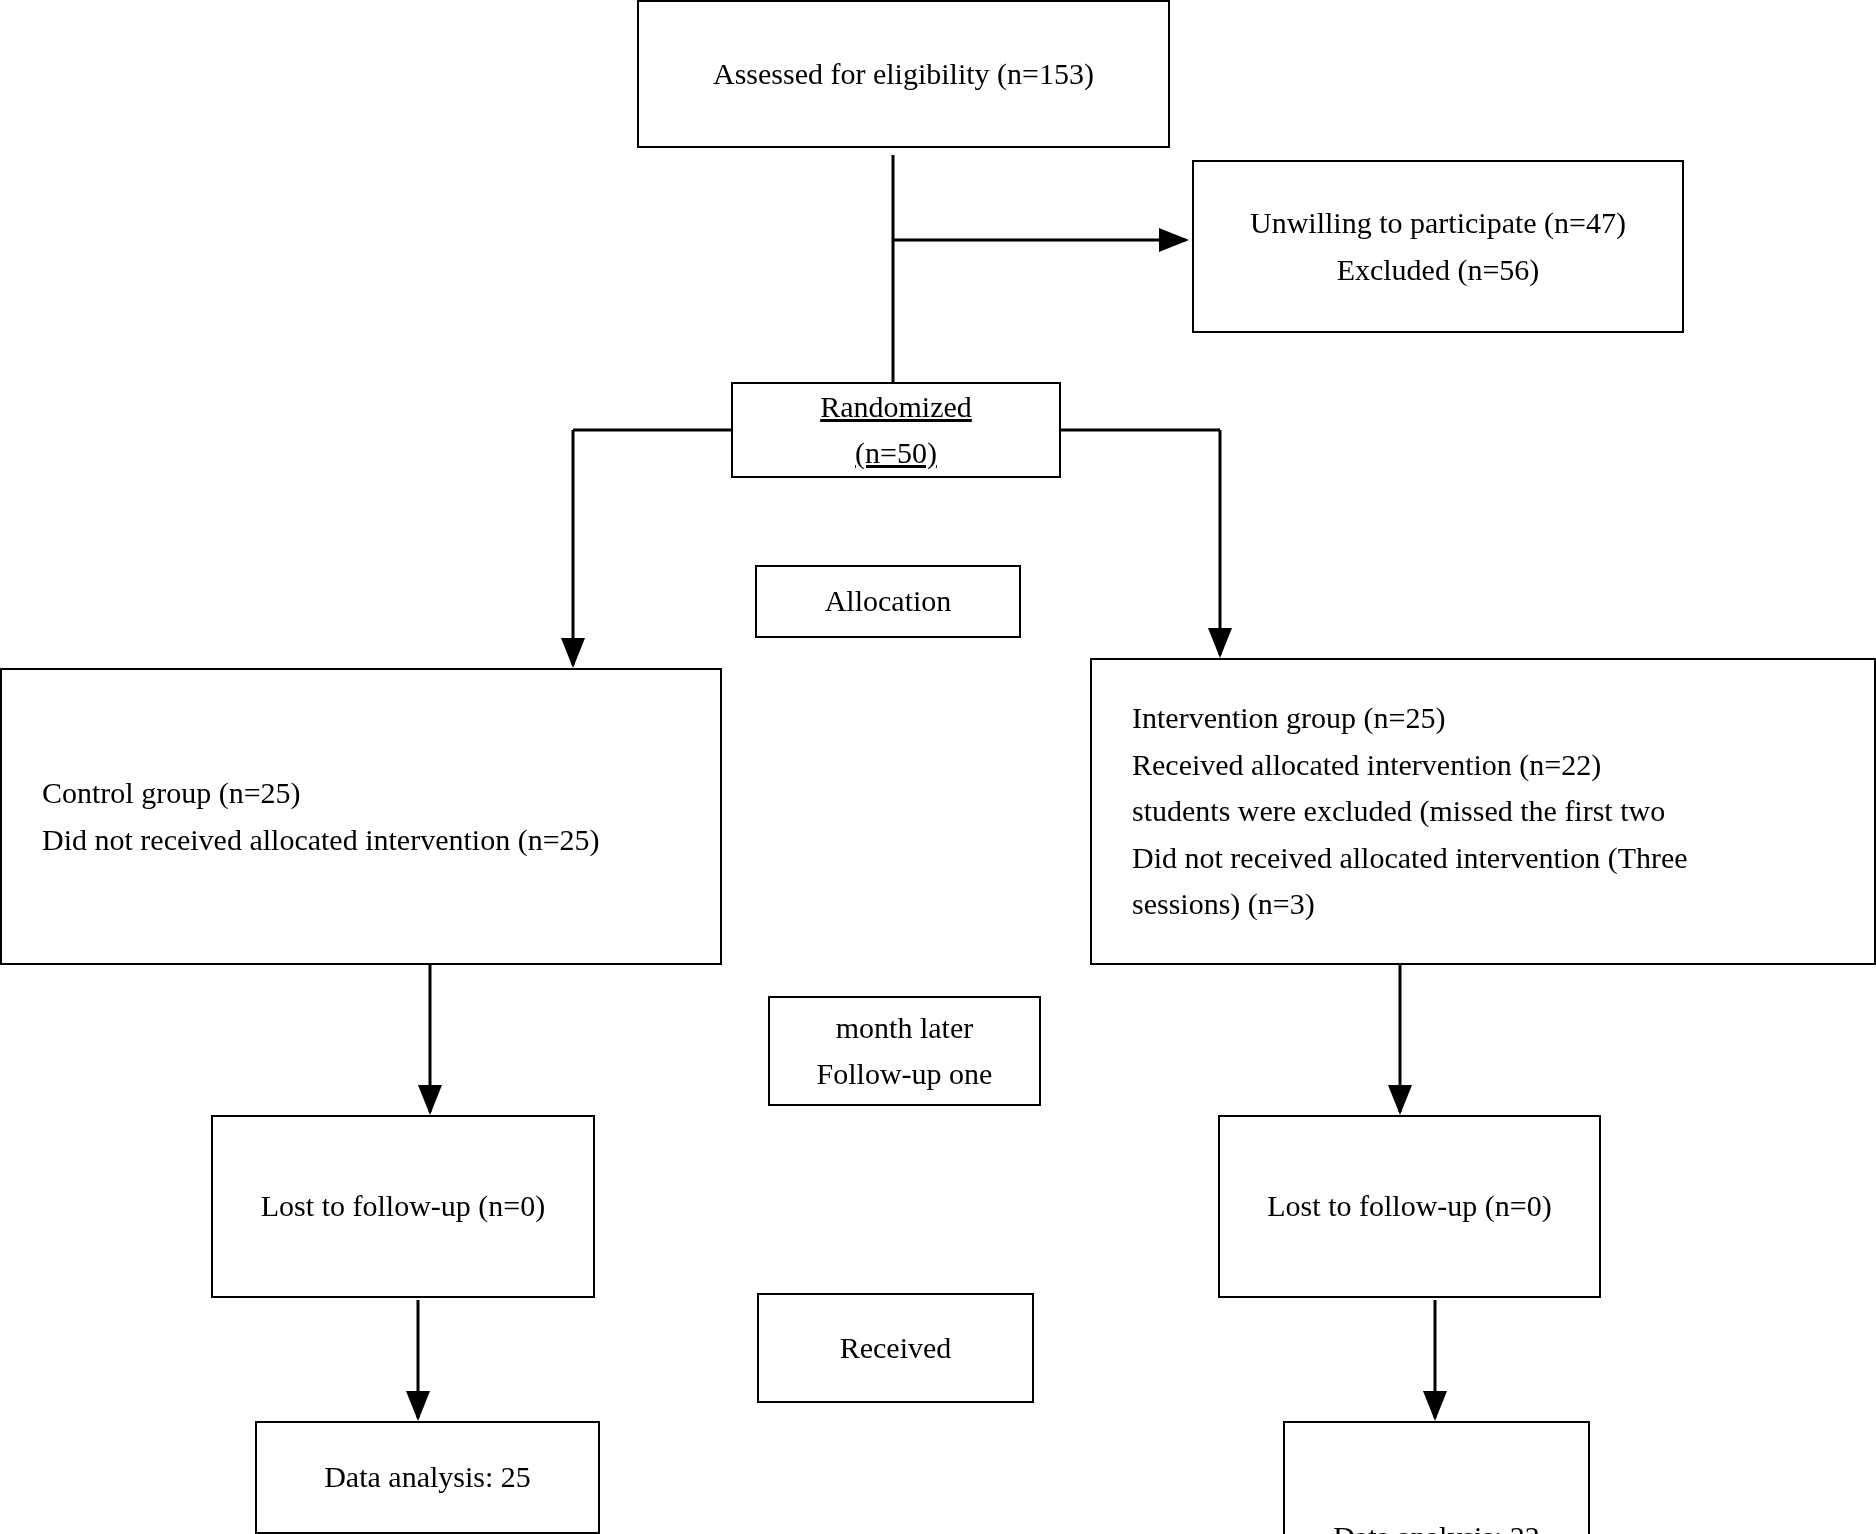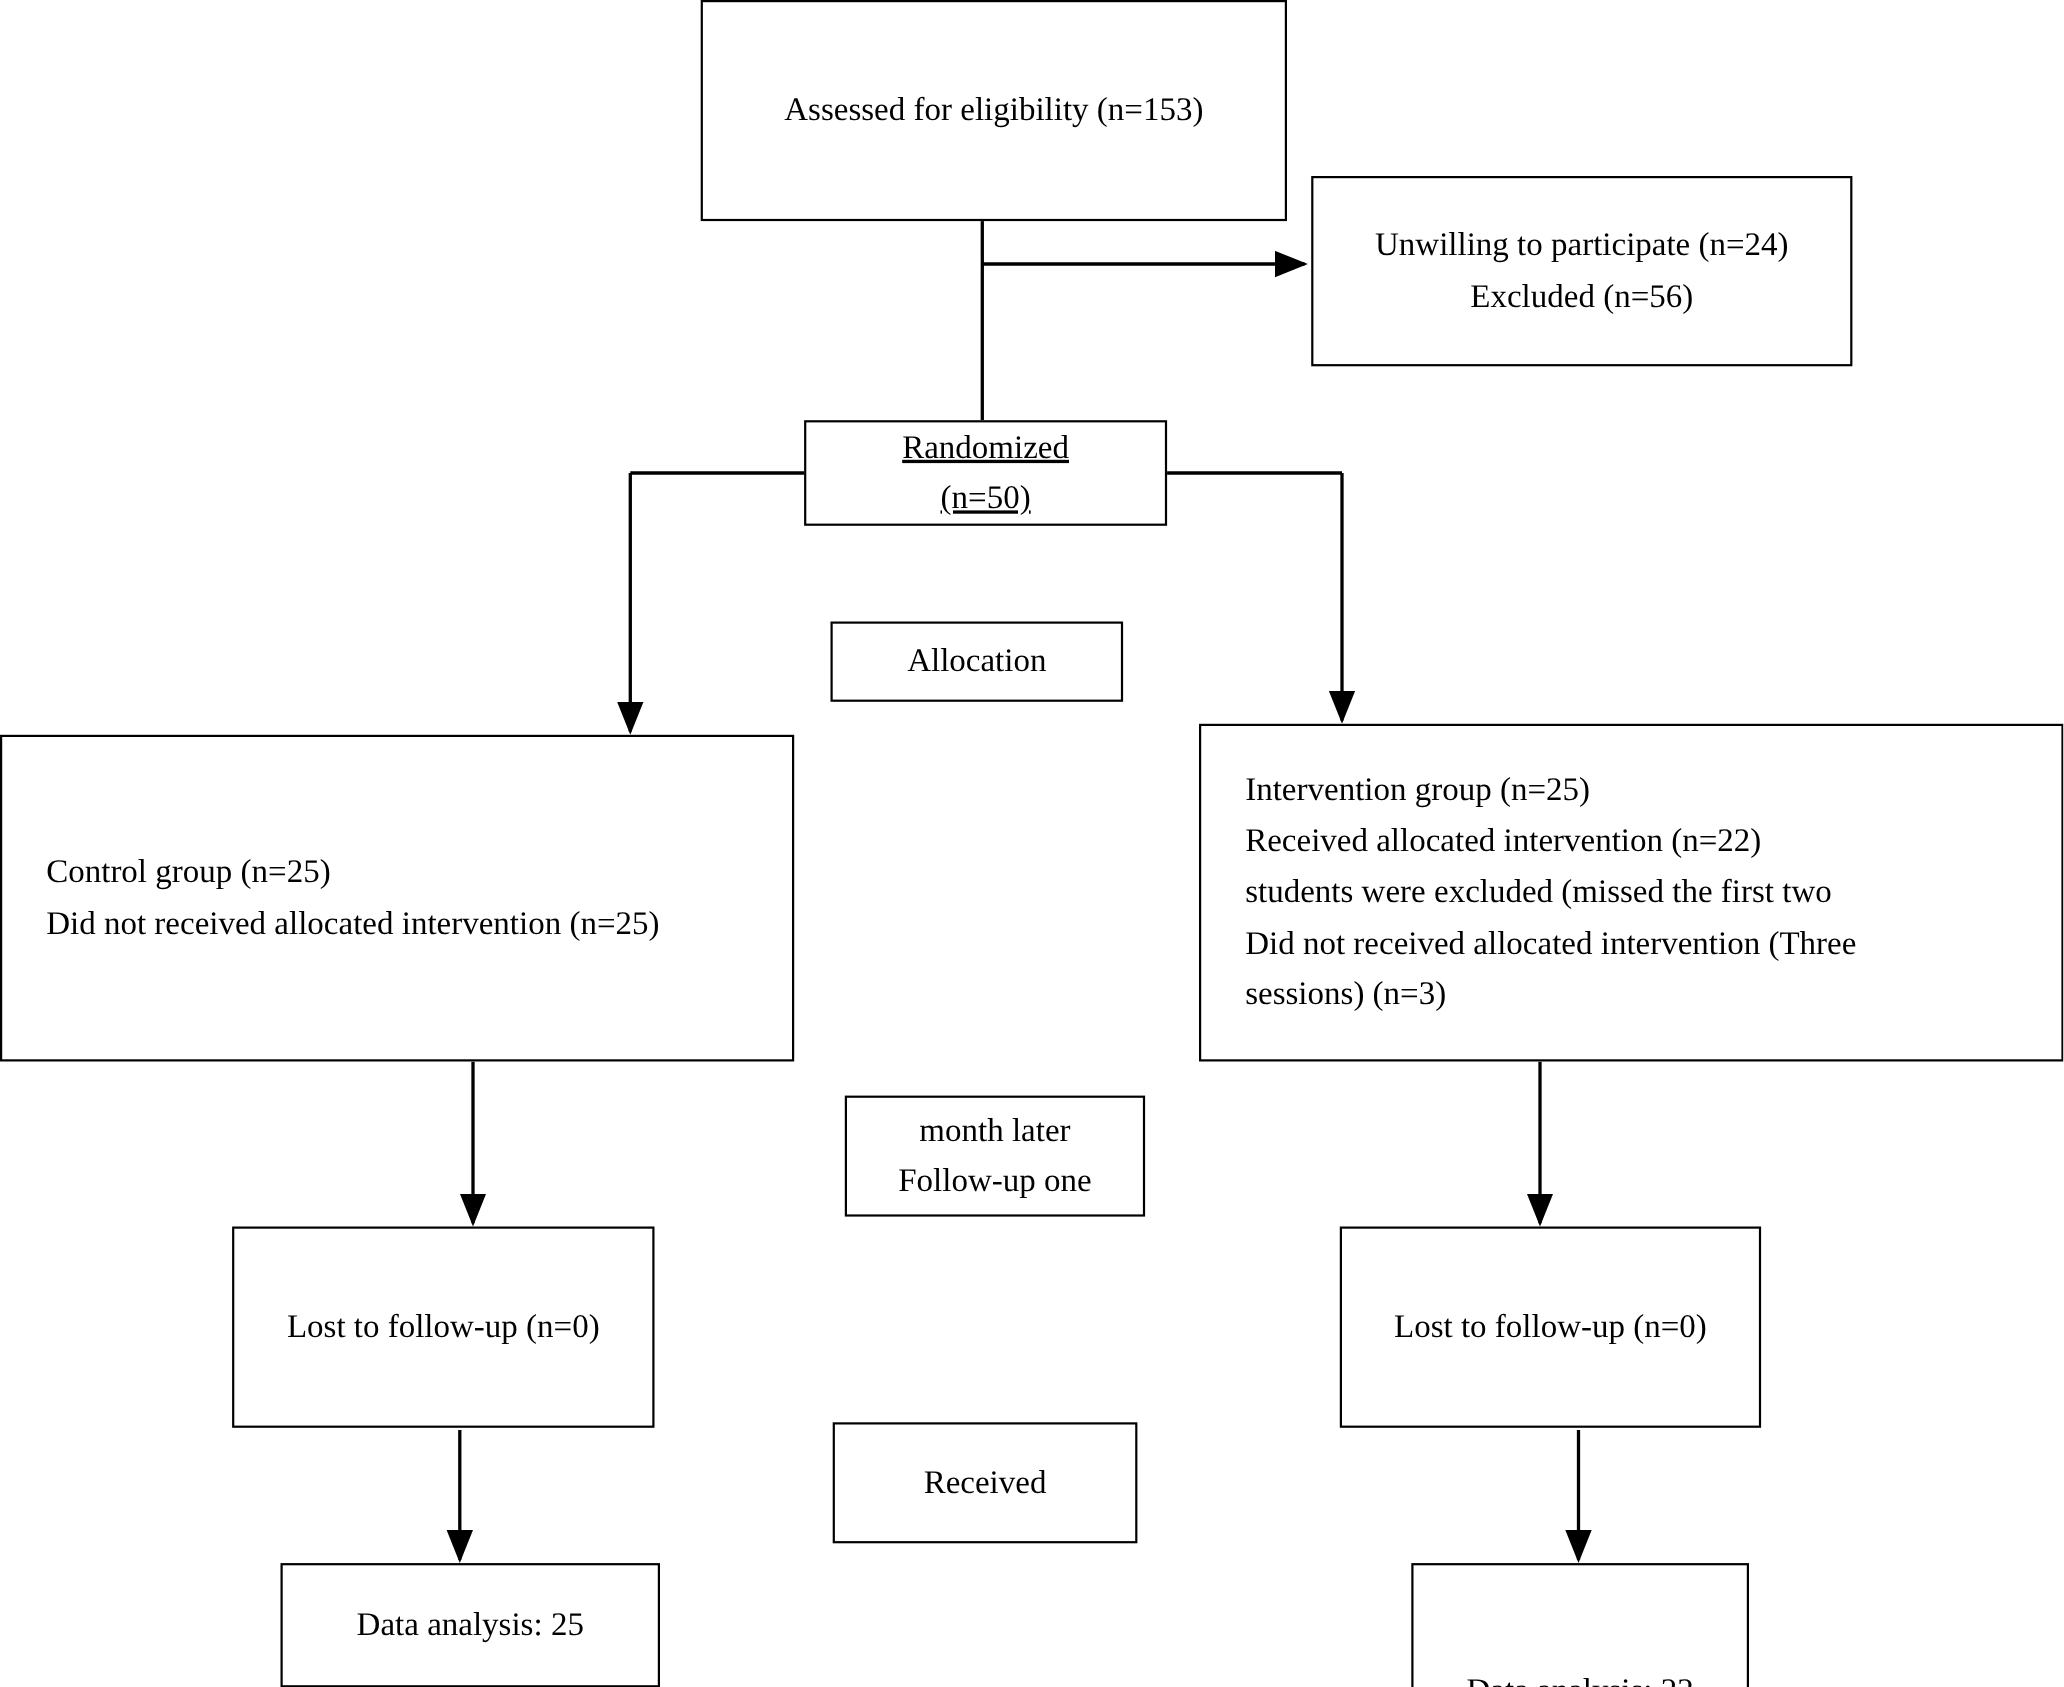--- a/index.html
+++ b/index.html
@@ -83,26 +83,26 @@
 
     <line x1="430" y1="965" x2="430" y2="1112" stroke="#000000" stroke-width="3" marker-end="url(#arrow)"></line>
 
     <line x1="1400" y1="965" x2="1400" y2="1112" stroke="#000000" stroke-width="3" marker-end="url(#arrow)"></line>
 
     <line x1="418" y1="1300" x2="418" y2="1418" stroke="#000000" stroke-width="3" marker-end="url(#arrow)"></line>
 
     <line x1="1435" y1="1300" x2="1435" y2="1418" stroke="#000000" stroke-width="3" marker-end="url(#arrow)"></line>
   </svg>
 
-  <div class="box center" style="left:637px; top:0px; width:533px; height:201px;">
+  <div class="box center" style="left:637px; top:0px; width:533px; height:148px;">
     <span class="pad line">Assessed for eligibility (n=153)</span>
   </div>
 
   <div class="box center" style="left:1192px; top:160px; width:492px; height:173px;">
-    <span class="pad line">Unwilling to participate (n=24)</span>
+    <span class="pad line">Unwilling to participate (n=47)</span>
     <span class="pad line">Excluded (n=56)</span>
   </div>
 
   <div class="box center" style="left:731px; top:382px; width:330px; height:96px;text-decoration:underline;">
     <span class="pad line">Randomized</span>
     <span class="pad line">(n=50)</span>
   </div>
 
   <div class="box center stage-label" style="left:755px; top:565px; width:266px; height:73px;">
     <span class="pad line">Allocation</span>

